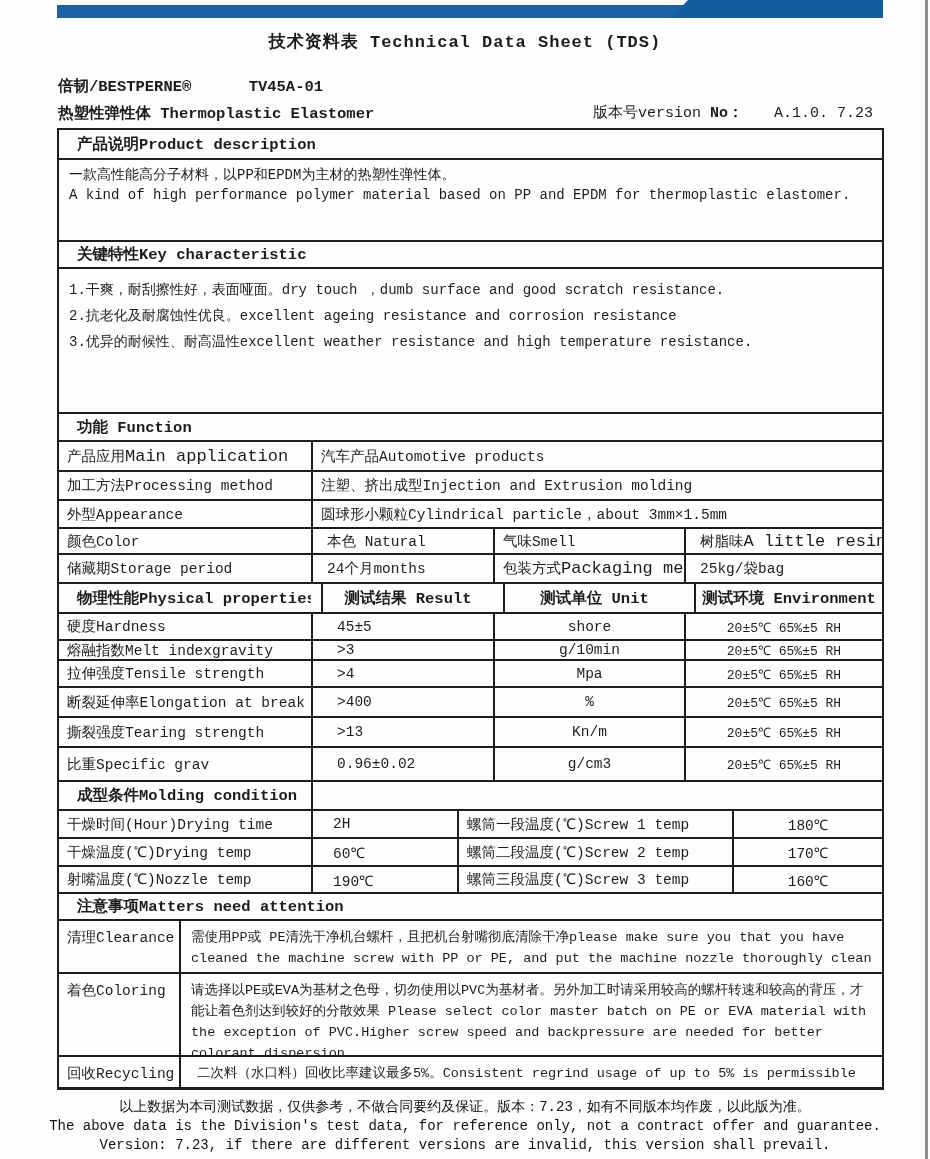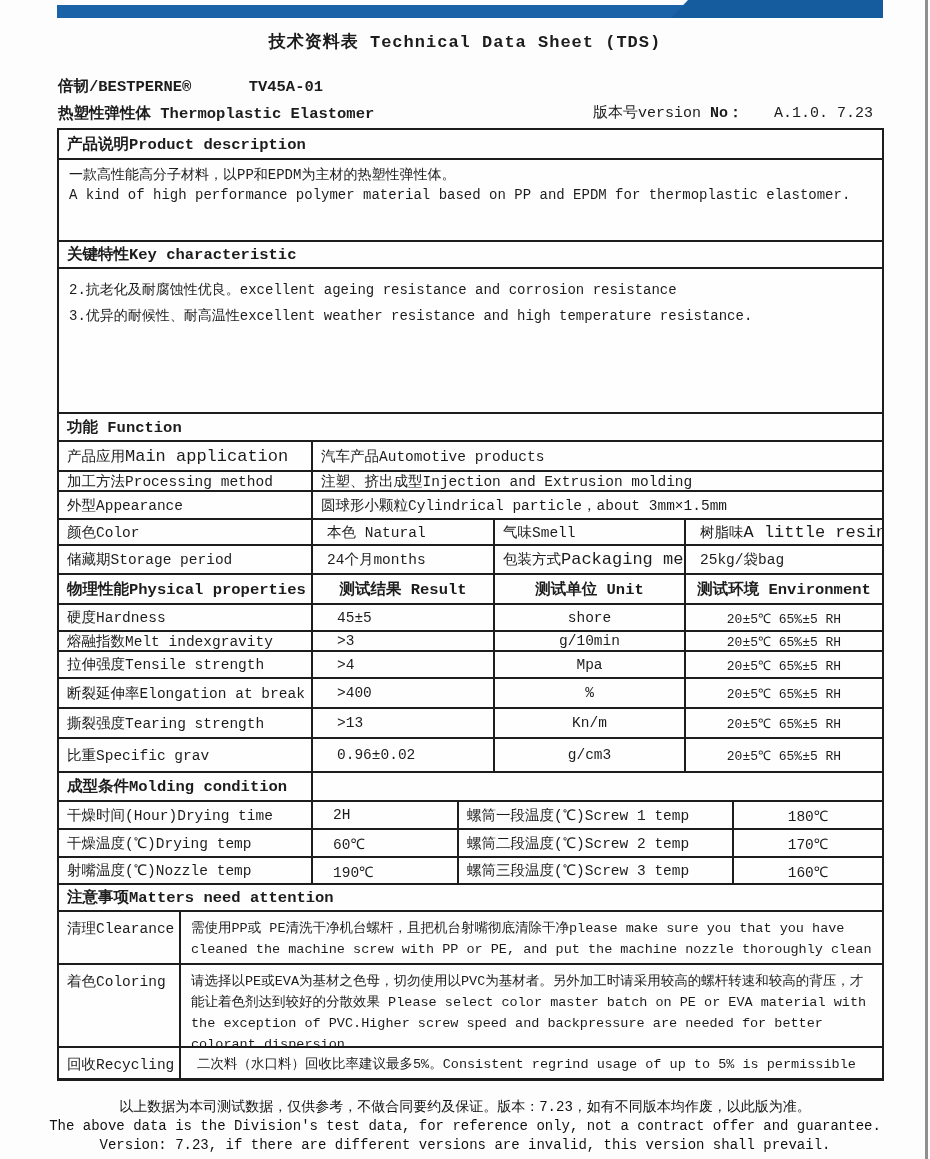--- a/index.html
+++ b/index.html
@@ -35,21 +35,21 @@
   .version-wrap .vval { margin-left:22px; }
 
   
   .tbl { position:absolute; left:57px; top:128px; width:827px;
          border:2px solid #1d1d1d; border-bottom-width:3px; background:#fefefe; }
   .row { display:grid; border-top:2px solid #1d1d1d; }
   .row:first-child { border-top:none; }
   .cell { border-left:2px solid #1d1d1d; display:flex; align-items:center;
           padding:0 8px; font-size:14.5px; overflow:hidden; white-space:nowrap; }
   .cell:first-child { border-left:none; }
-  .hdr { font-weight:bold; font-size:15.5px; }
+  .hdr { font-weight:bold; font-size:15.5px;margin-left:10px; }
   .block { display:block; white-space:normal; align-items:flex-start; }
   .desc-block { padding:5px 10px; font-size:14px; line-height:20px; }
   .key-block { padding:8px 10px; font-size:14px; line-height:26px; }
   .center { justify-content:center; }
   .env { font-size:13px; justify-content:center; white-space:nowrap; }
   .pad24 { padding-left:24px; }
   .pad20 { padding-left:20px; }
   .pad14 { padding-left:14px; }
   .en-sm { font-size:17px; }
   .att-label { align-items:flex-start; padding-top:7px; font-size:14.5px; }
@@ -99,36 +99,37 @@
         <div>一款高性能高分子材料，以PP和EPDM为主材的热塑性弹性体。</div>
         <div>A kind of high performance polymer material based on PP and EPDM for thermoplastic elastomer.</div>
       </div>
     </div>
 
     <div class="row g1" style="height:27px">
       <div class="cell hdr">关键特性Key characteristic</div>
     </div>
     <div class="row g1" style="height:145px">
       <div class="cell block key-block">
+        <div>1.干爽，耐刮擦性好，表面哑面。dry touch ，dumb surface and good scratch resistance.</div>
         <div>2.抗老化及耐腐蚀性优良。excellent ageing resistance and corrosion resistance</div>
         <div>3.优异的耐候性、耐高温性excellent weather resistance and high temperature resistance.</div>
       </div>
     </div>
 
     <div class="row g1" style="height:28px">
       <div class="cell hdr">功能 Function</div>
     </div>
     <div class="row g2" style="height:30px">
       <div class="cell">
         <span>产品应用</span>
           <span class="en-sm">Main application</span>
       </div>
       <div class="cell">汽车产品Automotive products</div>
     </div>
-    <div class="row g2" style="height:20px">
+    <div class="row g2" style="height:29px">
       <div class="cell">加工方法Processing method</div>
       <div class="cell">注塑、挤出成型Injection and Extrusion molding</div>
     </div>
     <div class="row g2" style="height:28px">
       <div class="cell">外型Appearance</div>
       <div class="cell">圆球形小颗粒Cylindrical particle，about 3mm×1.5mm</div>
     </div>
     <div class="row g4a" style="height:26px">
       <div class="cell">颜色Color</div>
       <div class="cell pad14">本色  Natural</div>

